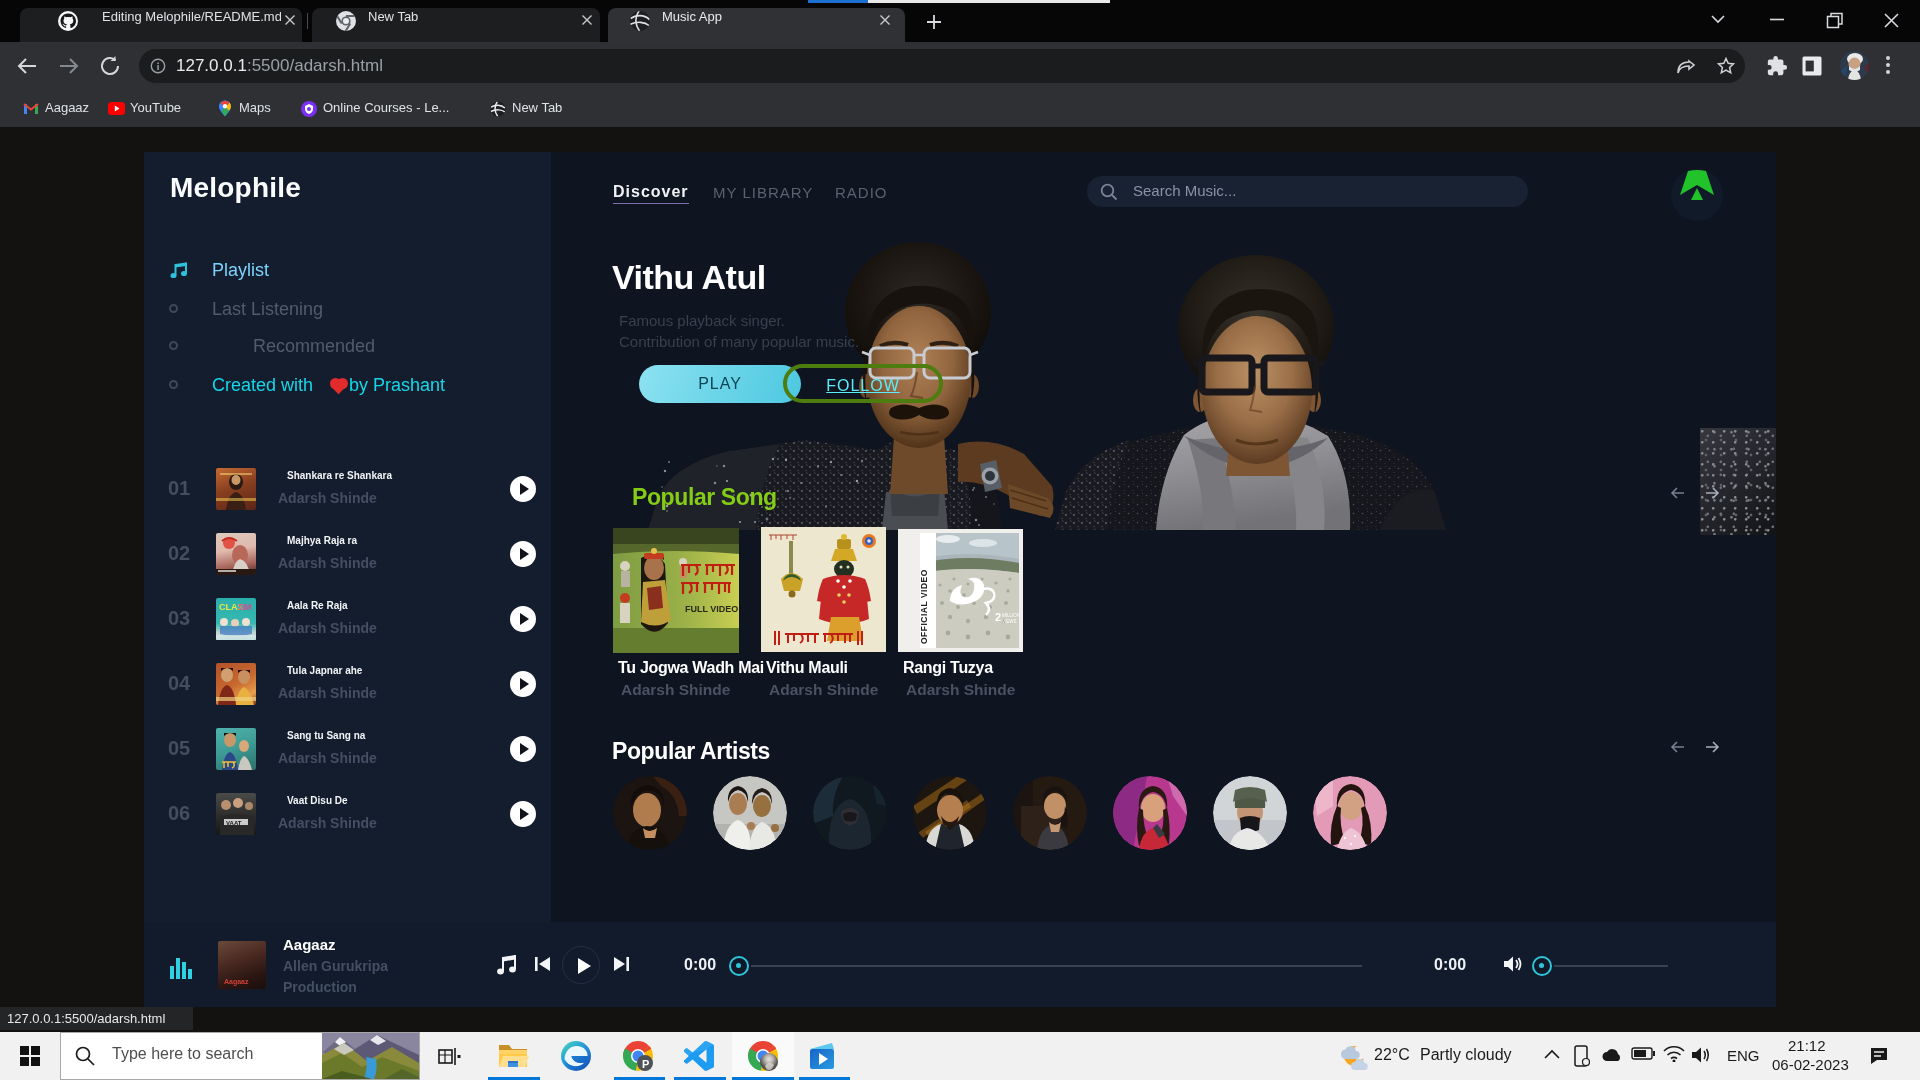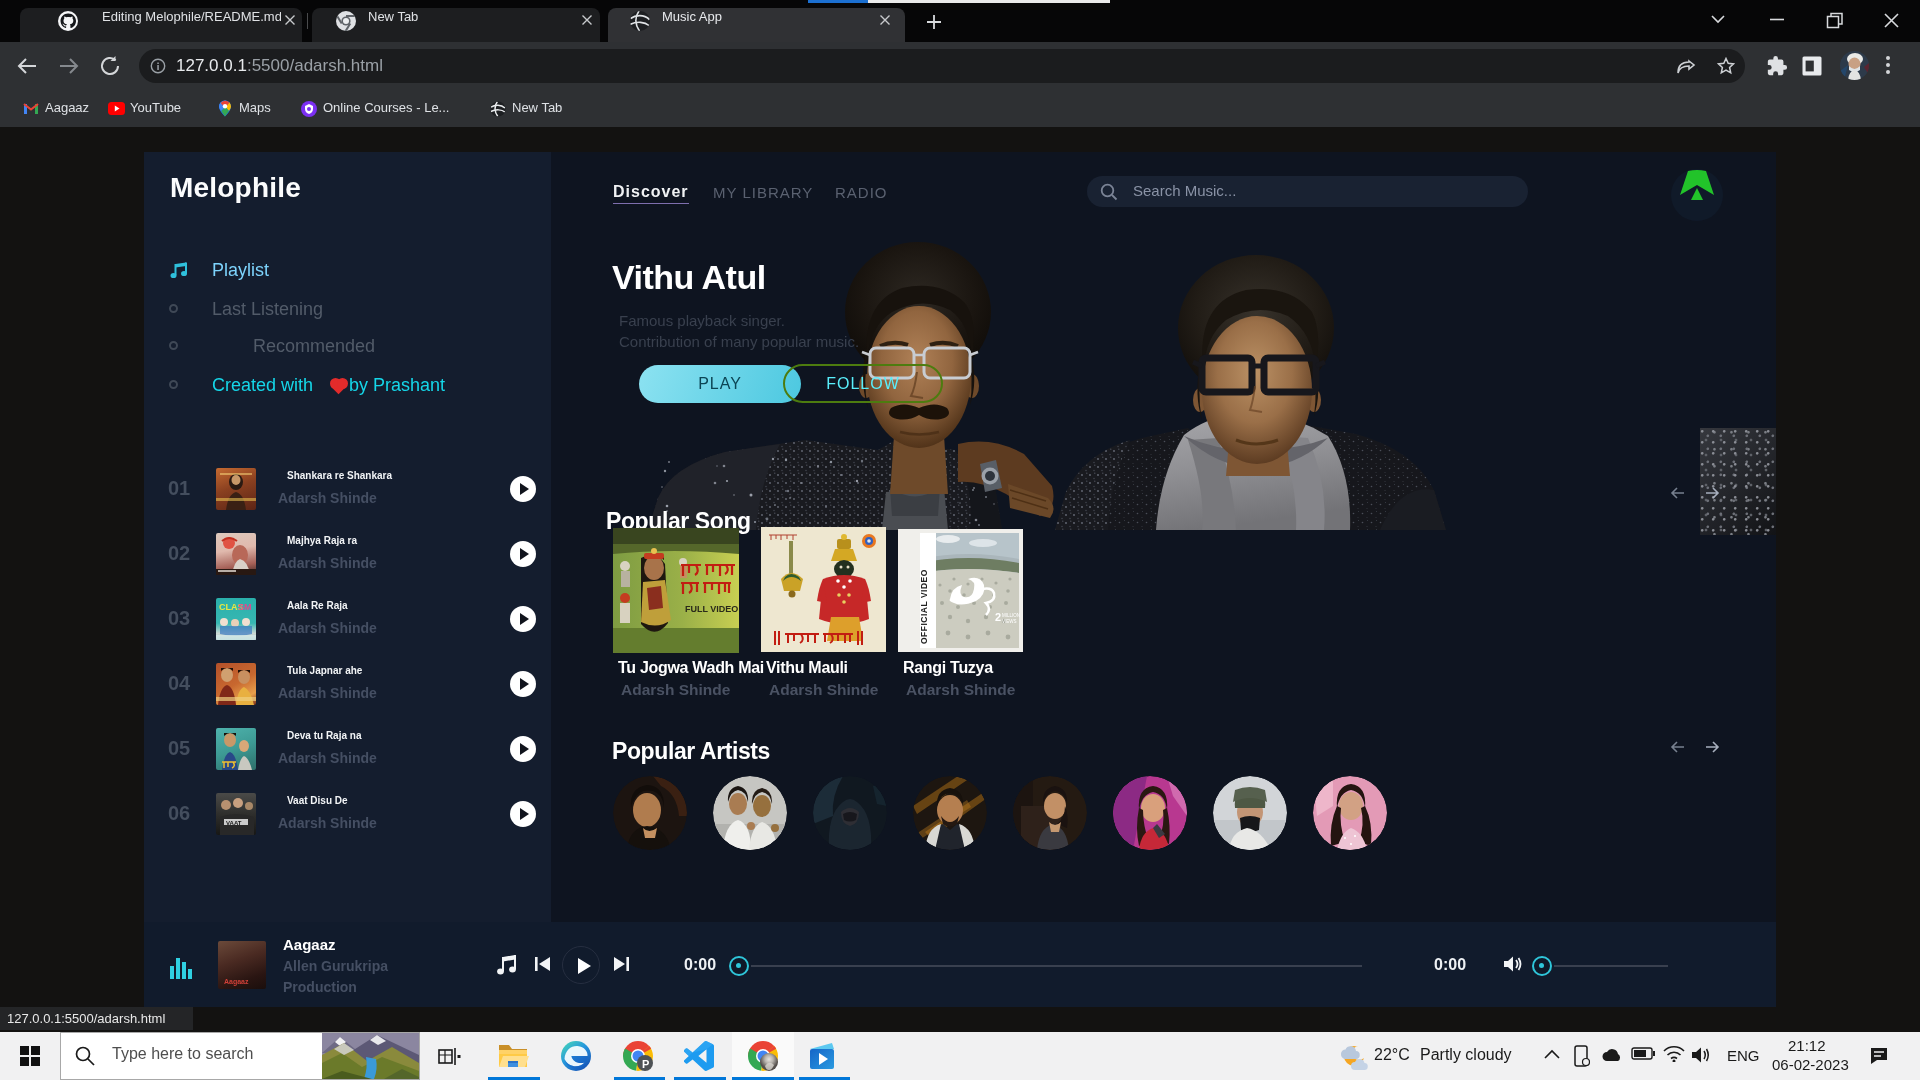--- a/index.html
+++ b/index.html
@@ -274,21 +274,21 @@
   <div class="songtitle" style="top:473px;">Aala Re Raja</div>
   <div class="songartist" style="top:493px;">Adarsh Shinde</div>
   <div class="playbtn" style="top:479px;"></div>
   <div class="songnum" style="top:545px;">04</div>
   <div class="songthumb" style="top:536px;background:linear-gradient(150deg,#b3502a 0%,#c8682f 50%,#e8a04c 80%,#7a2e18 100%);"></div>
   <div class="songtitle" style="top:538px;">Tula Japnar ahe</div>
   <div class="songartist" style="top:558px;">Adarsh Shinde</div>
   <div class="playbtn" style="top:544px;"></div>
   <div class="songnum" style="top:610px;">05</div>
   <div class="songthumb" style="top:601px;background:linear-gradient(160deg,#4fb3ad 0%,#3d9a94 50%,#2e6f6a 100%);"></div>
-  <div class="songtitle" style="top:603px;">Deva tu Raja na</div>
+  <div class="songtitle" style="top:603px;">Sang tu Sang na</div>
   <div class="songartist" style="top:623px;">Adarsh Shinde</div>
   <div class="playbtn" style="top:609px;"></div>
   <div class="songnum" style="top:675px;">06</div>
   <div class="songthumb" style="top:666px;background:linear-gradient(180deg,#4a4a48 0%,#2c2c2a 55%,#171715 100%);"></div>
   <div class="songtitle" style="top:668px;">Vaat Disu De</div>
   <div class="songartist" style="top:688px;">Adarsh Shinde</div>
   <div class="playbtn" style="top:674px;"></div>
 
   <svg class="abs" style="left:216px;top:341px" width="40" height="42" viewBox="0 0 40 42">
       <ellipse cx="20" cy="14" rx="7" ry="8" fill="#2a1a12"></ellipse>
@@ -515,23 +515,23 @@
   <svg class="abs" style="left:1668px;top:38px" width="58" height="58" viewBox="0 0 58 58">
     <circle cx="29" cy="30" r="26" fill="#101a29"></circle>
     <path d="M20 6 Q29 4 38 6 L46 30 L29 20 L12 30 Z" fill="#22c32a"></path>
     <path d="M29 23 L35 35 H23 Z" fill="#22c32a"></path>
   </svg>
 
   <div class="abs" style="left:612px;top:131px;font-size:34px;font-weight:bold;color:#fff;letter-spacing:-0.5px;">Vithu Atul</div>
   <div class="abs" style="left:619px;top:185px;font-size:15px;color:#39404e;">Famous playback singer.</div>
   <div class="abs" style="left:619px;top:206px;font-size:15px;color:#39404e;">Contribution of many popular music.</div>
   <div class="abs" style="left:639px;top:238px;width:162px;height:38px;border-radius:19px;background:linear-gradient(110deg,#8ce2f1,#4cc8e0);text-align:center;line-height:38px;font-size:16px;letter-spacing:1px;color:#0c4554;">PLAY</div>
-  <div class="abs" style="left:783px;top:237px;width:160px;height:39px;border-radius:20px;border:2px solid #4d7c0f;text-align:center;line-height:35px;font-size:16px;letter-spacing:1px;color:#59eefb;">FOLLOW</div>
-
-  <div class="abs" style="left:606px;top:357px;font-size:23px;font-weight:bold;color:#ffffff;letter-spacing:-0.4px;margin-top:24px;">Popular Song</div>
+  <div class="abs" style="left:783px;top:237px;width:160px;height:39px;border-radius:20px;border:4px solid #4d7c0f;text-align:center;line-height:35px;font-size:16px;letter-spacing:1px;color:#59eefb;text-decoration:underline;">FOLLOW</div>
+
+  <div class="abs" style="left:632px;top:357px;font-size:23px;font-weight:bold;color:#84cc16;letter-spacing:-0.4px;">Popular Song</div>
   <svg class="abs" style="left:1670px;top:358px" width="50" height="16" viewBox="0 0 50 16">
       <path d="M14 8 H2 M7 3 L2 8 L7 13" stroke="#77808f" stroke-width="1.6" fill="none"></path>
       <path d="M36 8 H48 M43 3 L48 8 L43 13" stroke="#a7afbd" stroke-width="1.6" fill="none"></path>
     </svg>
 
   <div class="card" style="left:613px;top:401px;"><svg width="126" height="125" viewBox="0 0 126 125">
     <defs>
           <linearGradient id="cg1" x1="0" y1="0" x2="1" y2="0">
             <stop offset="0" stop-color="#7e9c42"></stop>
             <stop offset="0.55" stop-color="#9ab048"></stop>

